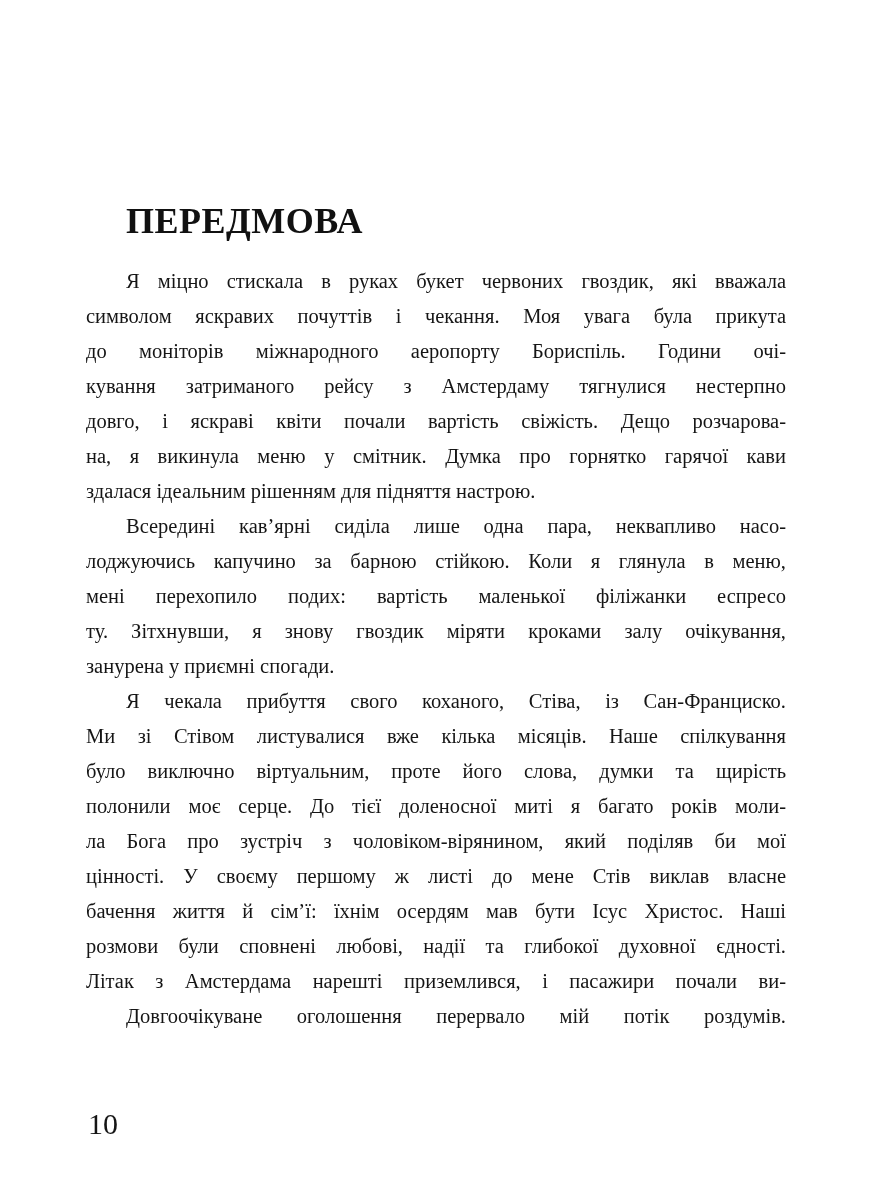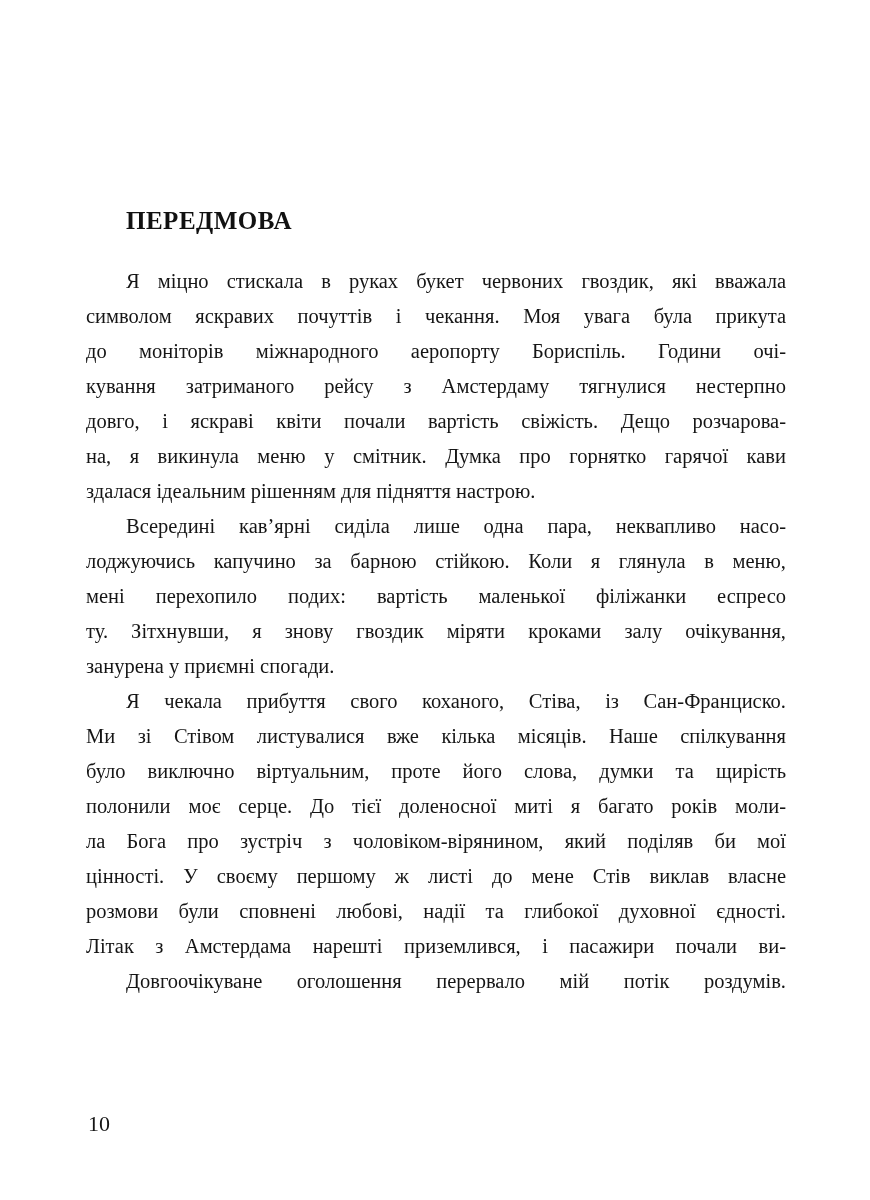--- a/index.html
+++ b/index.html
@@ -16,21 +16,21 @@
     color: #151515;
     overflow: hidden;
   }
   .content {
     position: absolute;
     left: 86px;
     top: 206px;
     width: 700px;
   }
   .title {
-    font-size: 25px;
+    font-size: 36px;
     font-weight: bold;
     line-height: 30px;
     margin: 0 0 0 0;
     padding-left: 40px;
     letter-spacing: 0.5px;
     color: #111111;
   }
   .body-text {
     margin-top: 28px;
   }
@@ -46,21 +46,21 @@
   .line.first {
     text-indent: 40px;
   }
   .line.end {
     text-align-last: left;
   }
   .pagenum {
     position: absolute;
     left: 88px;
     top: 1110px;
-    font-size: 22px;
+    font-size: 30px;
     line-height: 28px;
     color: #151515;
   }
 </style>
 </head>
 <body>
 
 <div class="page">
   <div class="content">
     <h1 class="title">ПЕРЕДМОВА</h1>
@@ -84,20 +84,21 @@
         <div class="line end">занурена у приємні спогади.</div>
       </div>
 
       <div class="para">
         <div class="line first">Я чекала прибуття свого коханого, Стіва, із Сан-Франциско.</div>
         <div class="line">Ми зі Стівом листувалися вже кілька місяців. Наше спілкування</div>
         <div class="line">було виключно віртуальним, проте його слова, думки та щирість</div>
         <div class="line">полонили моє серце. До тієї доленосної миті я багато років моли-</div>
         <div class="line">ла Бога про зустріч з чоловіком-вірянином, який поділяв би мої</div>
         <div class="line">цінності. У своєму першому ж листі до мене Стів виклав власне</div>
+        <div class="line">бачення життя й сім’ї: їхнім осердям мав бути Ісус Христос. Наші</div>
         <div class="line">розмови були сповнені любові, надії та глибокої духовної єдності.</div>
       </div>
 
       <div class="para">
         <div class="line">Літак з Амстердама нарешті приземлився, і пасажири почали ви-</div>
         <div class="line first">Довгоочікуване оголошення перервало мій потік роздумів.</div>
       </div>
 
     </div>
   </div>

